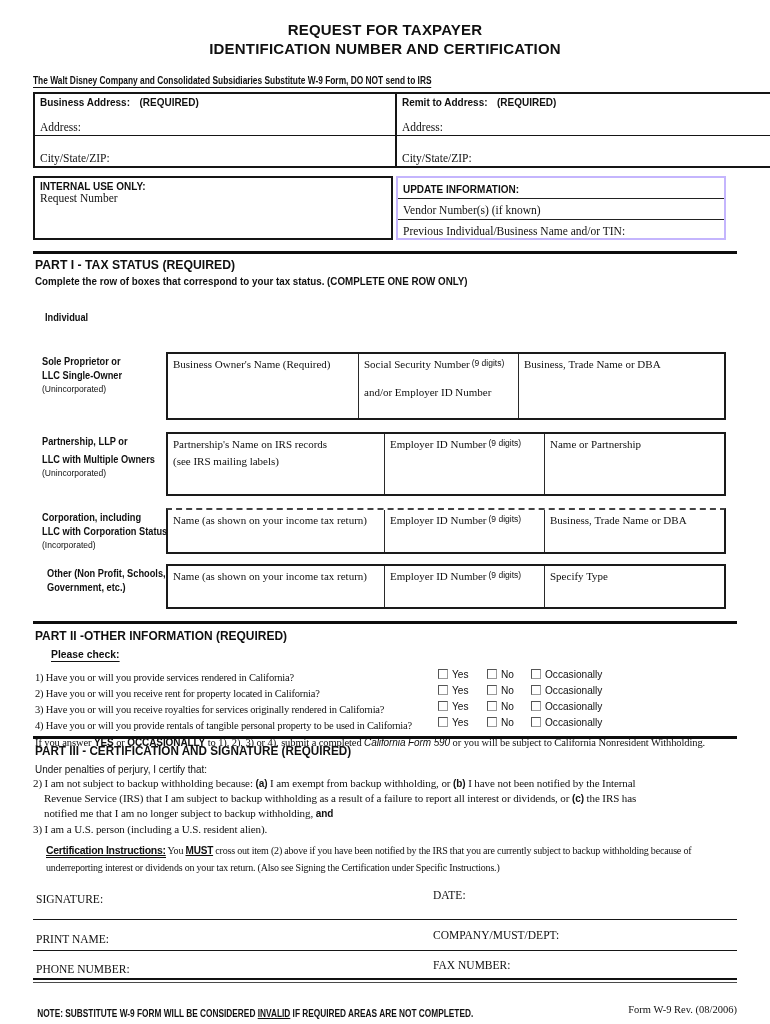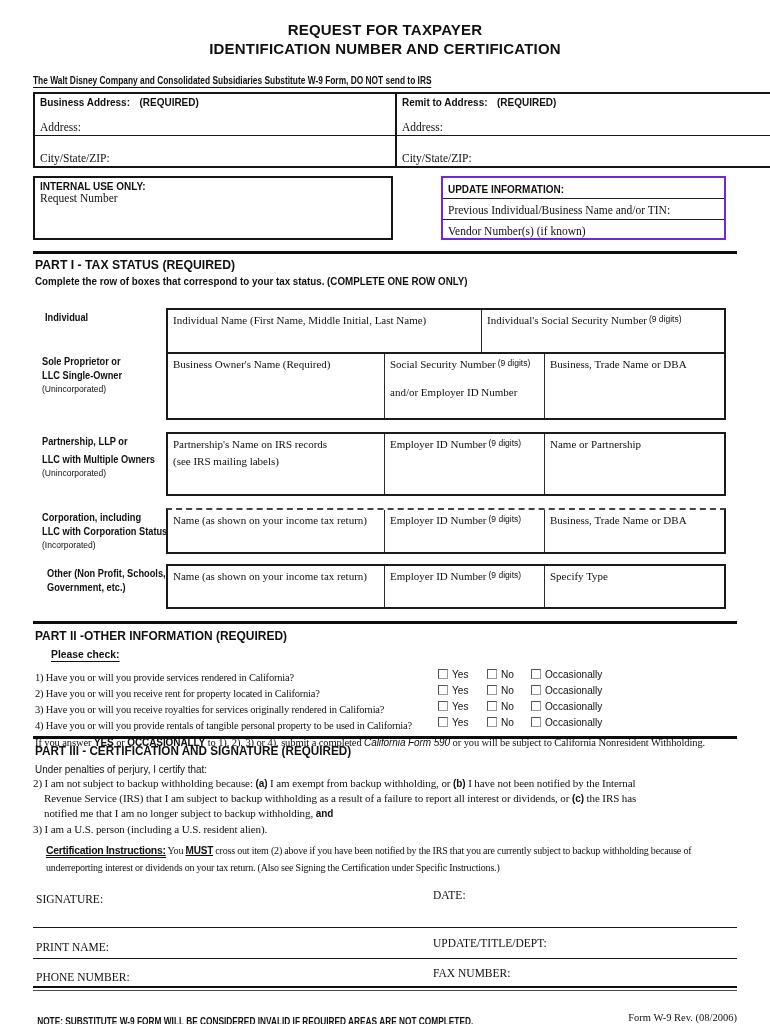--- a/index.html
+++ b/index.html
@@ -20,23 +20,23 @@
   .addr-col{display:flex;flex-direction:column;box-sizing:border-box;}
   .addr-col.left{width:362px;border-right:2px solid #151515;}
   .addr-col.rightc{flex:1;}
   .addr-top{height:42px;border-bottom:1.5px solid #151515;padding:2px 5px;display:flex;
             flex-direction:column;justify-content:space-between;box-sizing:border-box;}
   .addr-head{display:flex;gap:10px;font:700 10.5px "Liberation Sans",sans-serif;
              transform:scaleX(.95);transform-origin:0 50%;white-space:nowrap;}
   .addr-bottom{flex:1;display:flex;align-items:flex-end;padding:2px 5px;}
   .flabel{font:400 11.5px "Liberation Serif",serif;}
 
-  .two{top:176px;width:693px;height:64px;border:none;display:flex;background:transparent;gap:45px;}
+  .two{top:176px;width:693px;height:64px;border:none;display:flex;background:transparent;}
   .ibox{width:360px;border:2px solid #151515;box-sizing:border-box;margin-right:3px;padding:2px 5px;}
-  .ubox{flex:1;border:2px solid #6d28d9;box-sizing:border-box;display:flex;flex-direction:column;}
+  .ubox{flex:1;border:2px solid #c4b5fd;box-sizing:border-box;display:flex;flex-direction:column;}
   .boxhead{font:700 10.5px "Liberation Sans",sans-serif;transform:scaleX(.95);transform-origin:0 50%;white-space:nowrap;}
   .u-r{padding:1px 5px;border-bottom:1px solid #222;box-sizing:border-box;}
   .u-r:last-child{border-bottom:none;flex:1;}
 
   .rule{position:absolute;left:33px;width:704px;height:3px;background:#0d0d0d;}
 
   .hpart{font:700 13px "Liberation Sans",sans-serif;transform-origin:0 50%;white-space:nowrap;}
   .hsub{font:700 11px "Liberation Sans",sans-serif;transform-origin:0 50%;white-space:nowrap;}
 
   
@@ -133,56 +133,48 @@
   <div class="bigbox two">
     <div class="ibox">
       <div class="boxhead">INTERNAL USE ONLY:</div>
       <div class="flabel">Request Number</div>
     </div>
     <div class="ubox">
       <div class="u-r">
         <span class="boxhead" style="display:inline-block">UPDATE INFORMATION:</span>
       </div>
       <div class="u-r">
+        <span class="flabel">Vendor Number(s) (if known)</span>
+      </div>
+      <div class="u-r">
         <span class="flabel">Previous Individual/Business Name and/or TIN:</span>
-      </div>
-      <div class="u-r">
-        <span class="flabel">Vendor Number(s) (if known)</span>
       </div>
     </div>
   </div>
 
   <div class="rule" style="top:251px"></div>
   <div class="abs" style="top:257px;left:35px">
     <div class="hpart" style="transform:scaleX(.94)">PART I - TAX STATUS (REQUIRED)</div>
     <div class="hsub" style="transform:scaleX(.89);margin-top:3px">Complete the row of boxes that correspond to your tax status. (COMPLETE ONE ROW ONLY)</div>
   </div>
 
   <div class="p1row" style="top:308px">
     <div class="p1lab" style="padding-left:12px">
       <div class="l">Individual</div>
-    </div>
-    <div class="p1box" style="height:48px">
-      <div class="p1cell" style="width:314px">
-        <span>Individual Name (First Name, Middle Initial, Last Name)</span>
-      </div>
-      <div class="p1cell last">
-        <span>Individual's Social Security Number</span><span class="dig">(9 digits)</span>
-      </div>
     </div>
   </div>
 
   <div class="p1row" style="top:352px">
     <div class="p1lab">
       <div class="l">Sole Proprietor or</div>
       <div class="l">LLC Single-Owner</div>
       <div class="n">(Unincorporated)</div>
     </div>
     <div class="p1box" style="height:68px">
-      <div class="p1cell" style="width:217px">
+      <div class="p1cell" style="width:191px">
         <span>Business Owner's Name (Required)</span>
       </div>
       <div class="p1cell" style="width:160px">
         <div><span>Social Security Number</span><span class="dig">(9 digits)</span></div>
         <div style="margin-top:14px">and/or Employer ID Number</div>
       </div>
       <div class="p1cell last">
         <span>Business, Trade Name or DBA</span>
       </div>
     </div>
@@ -325,27 +317,27 @@
       <span>Revenue Service (IRS) that I am subject to backup withholding as a result of a failure to report all interest or dividends, or </span><span class="bw">(c)</span><span> the IRS has</span><br>
       <span>notified me that I am no longer subject to backup withholding, </span><span class="bw">and</span>
     </div>
     <div class="p3item" style="margin-top:1px">3) I am a U.S. person (including a U.S. resident alien).</div>
     <div class="certp">
       <span class="certlab">Certification Instructions:</span><span> You </span><span class="must">MUST</span><span> cross out item (2) above if you have been notified by the IRS that you are currently subject to backup withholding because of underreporting interest or dividends on your tax return.  (Also see Signing the Certification under Specific Instructions.)</span>
     </div>
   </div>
 
   <div class="sig">
-    <div class="sigrow" style="padding:5px 0 20px">
+    <div class="sigrow" style="padding:5px 0 12px">
       <span class="siglab">SIGNATURE:</span>
       <span class="siglab sigright">DATE:</span>
     </div>
     <div class="sigrow" style="padding:9px 0 3px">
       <span class="siglab">PRINT NAME:</span>
-      <span class="siglab sigright">UPDATE/TITLE/DEPT:</span>
+      <span class="siglab sigright">COMPANY/MUST/DEPT:</span>
     </div>
     <div class="sigrow" style="padding:8px 0 1px;border-bottom:none">
       <span class="siglab">PHONE NUMBER:</span>
       <span class="siglab sigright">FAX NUMBER:</span>
     </div>
     <div class="dbl"></div>
     <div class="noteline">
       <span class="notewrap"><span>NOTE:</span><span> SUBSTITUTE W-9 FORM WILL BE CONSIDERED </span><span class="inval">INVALID</span><span> IF REQUIRED AREAS ARE NOT COMPLETED.</span></span>
       <span class="formrev">Form W-9 Rev. (08/2006)</span>
     </div>

